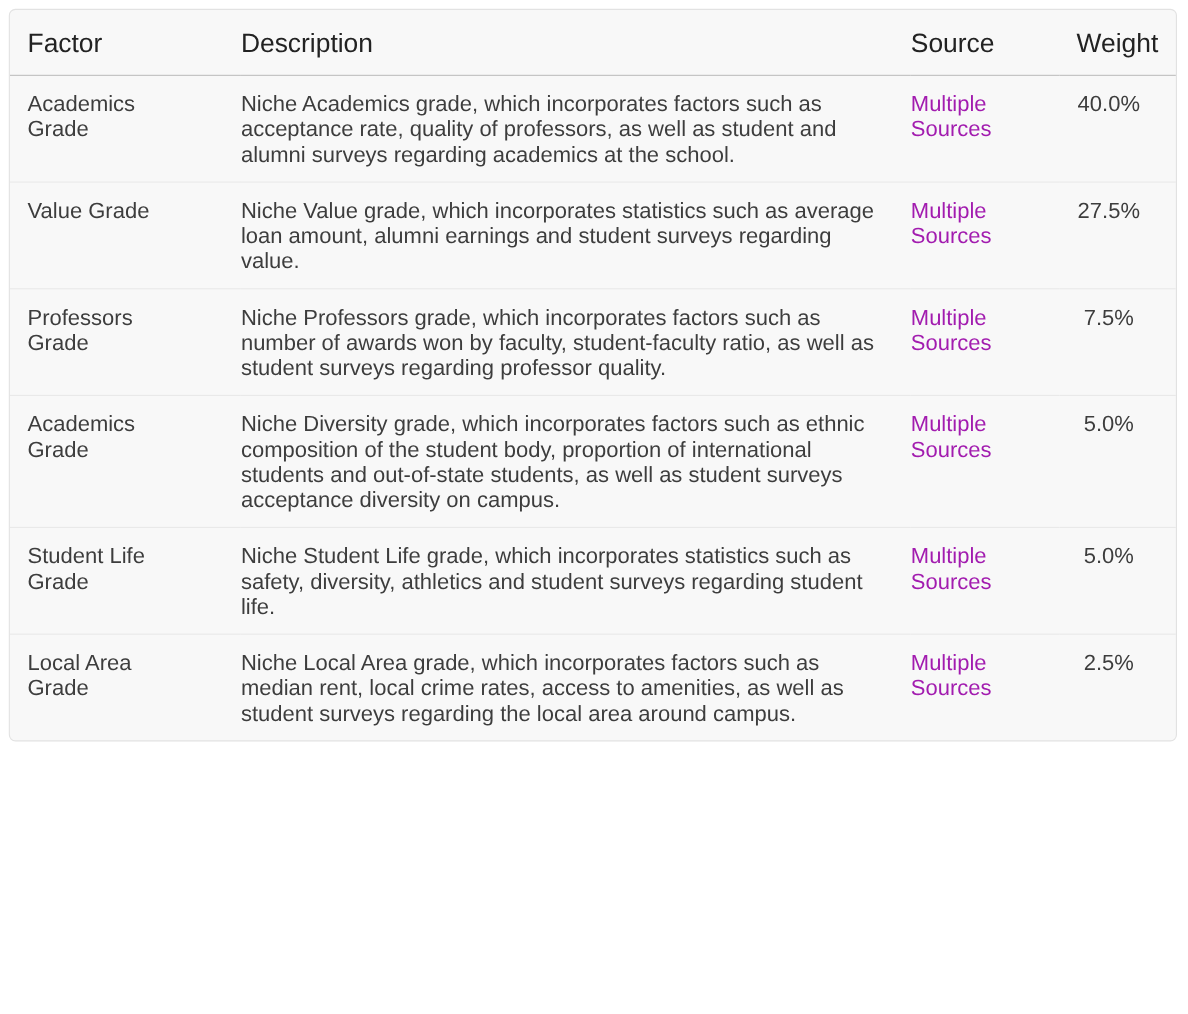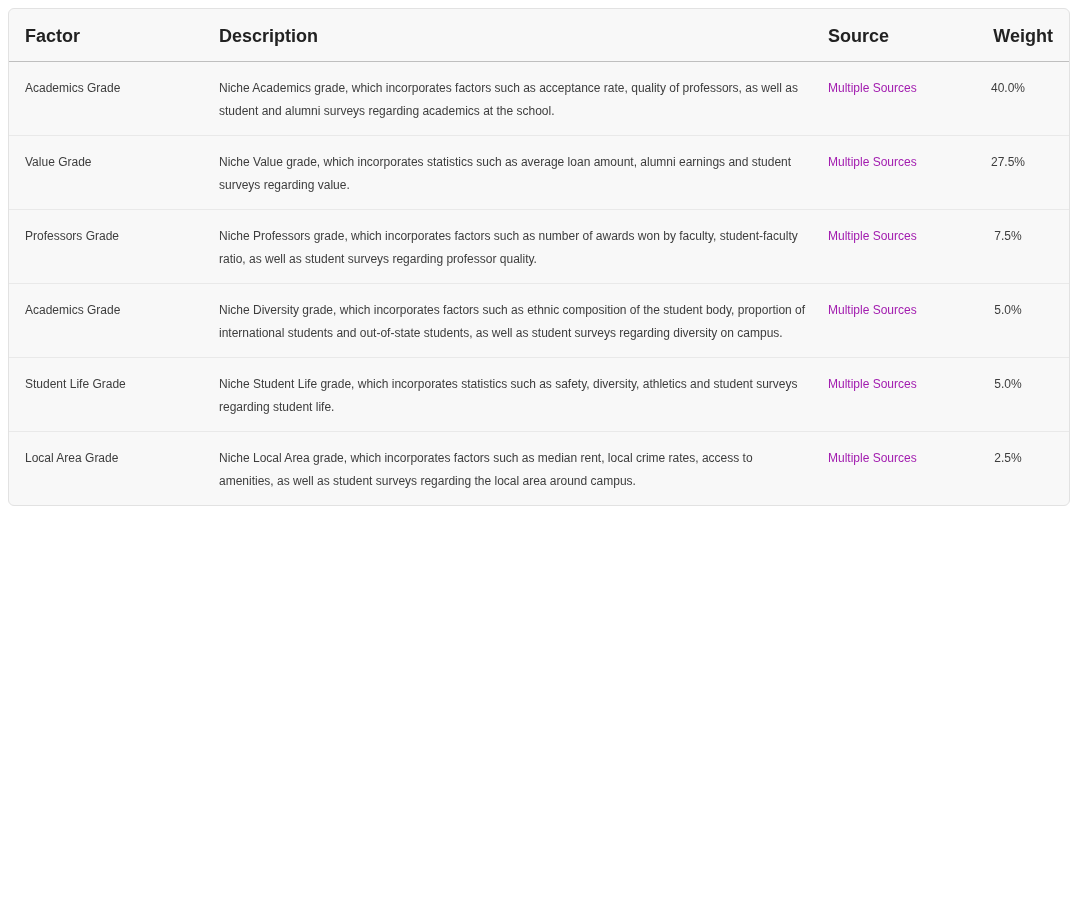--- a/index.html
+++ b/index.html
@@ -21,33 +21,33 @@
     width: 100%;
     border-collapse: collapse;
     table-layout: fixed;
   }
   col.c-factor { width: 210px; }
   col.c-desc   { width: auto;  }
   col.c-source { width: 135px; }
   col.c-weight { width: 106px; }
 
   th {
-    font-size: 18px;
-    font-weight: 700;
+    font-size: 24px;
+    font-weight: 400;
     color: #222222;
     text-align: left;
     vertical-align: middle;
     padding: 17px 0 14px 0;
     border-bottom: 1px solid #bfbfbf;
   }
   th.h-factor { padding-left: 16px; }
   th.h-weight { text-align: right; padding-right: 16px; }
 
   td {
-    font-size: 12px;
+    font-size: 20px;
     line-height: 23px;
     color: #3d3d3d;
     vertical-align: top;
     padding: 15px 0 12px 0;
   }
   tbody tr:not(:first-child) td { border-top: 1px solid #e9e9e9; }
 
   td.factor-cell  { padding-left: 16px; padding-right: 64px; }
   td.desc-cell    { padding-right: 20px; }
   td.source-cell  { padding-right: 33px; }
@@ -96,21 +96,21 @@
   <tr>
     <td class="factor-cell">Professors Grade</td>
     <td class="desc-cell">Niche Professors grade, which incorporates factors such as number of awards won by faculty, student-faculty ratio, as well as student surveys regarding professor quality.</td>
     <td class="source-cell"><a class="src-link" href="#">Multiple Sources</a></td>
     <td class="weight-cell">7.5%</td>
   </tr>
 
 
   <tr>
     <td class="factor-cell">Academics Grade</td>
-    <td class="desc-cell">Niche Diversity grade, which incorporates factors such as ethnic composition of the student body, proportion of international students and out-of-state students, as well as student surveys regarding diversity on campus.</td>
+    <td class="desc-cell">Niche Diversity grade, which incorporates factors such as ethnic composition of the student body, proportion of international students and out-of-state students, as well as student surveys acceptance diversity on campus.</td>
     <td class="source-cell"><a class="src-link" href="#">Multiple Sources</a></td>
     <td class="weight-cell">5.0%</td>
   </tr>
 
   <tr>
     <td class="factor-cell">Student Life Grade</td>
     <td class="desc-cell">Niche Student Life grade, which incorporates statistics such as safety, diversity, athletics and student surveys regarding student life.</td>
     <td class="source-cell"><a class="src-link" href="#">Multiple Sources</a></td>
     <td class="weight-cell">5.0%</td>
   </tr>

